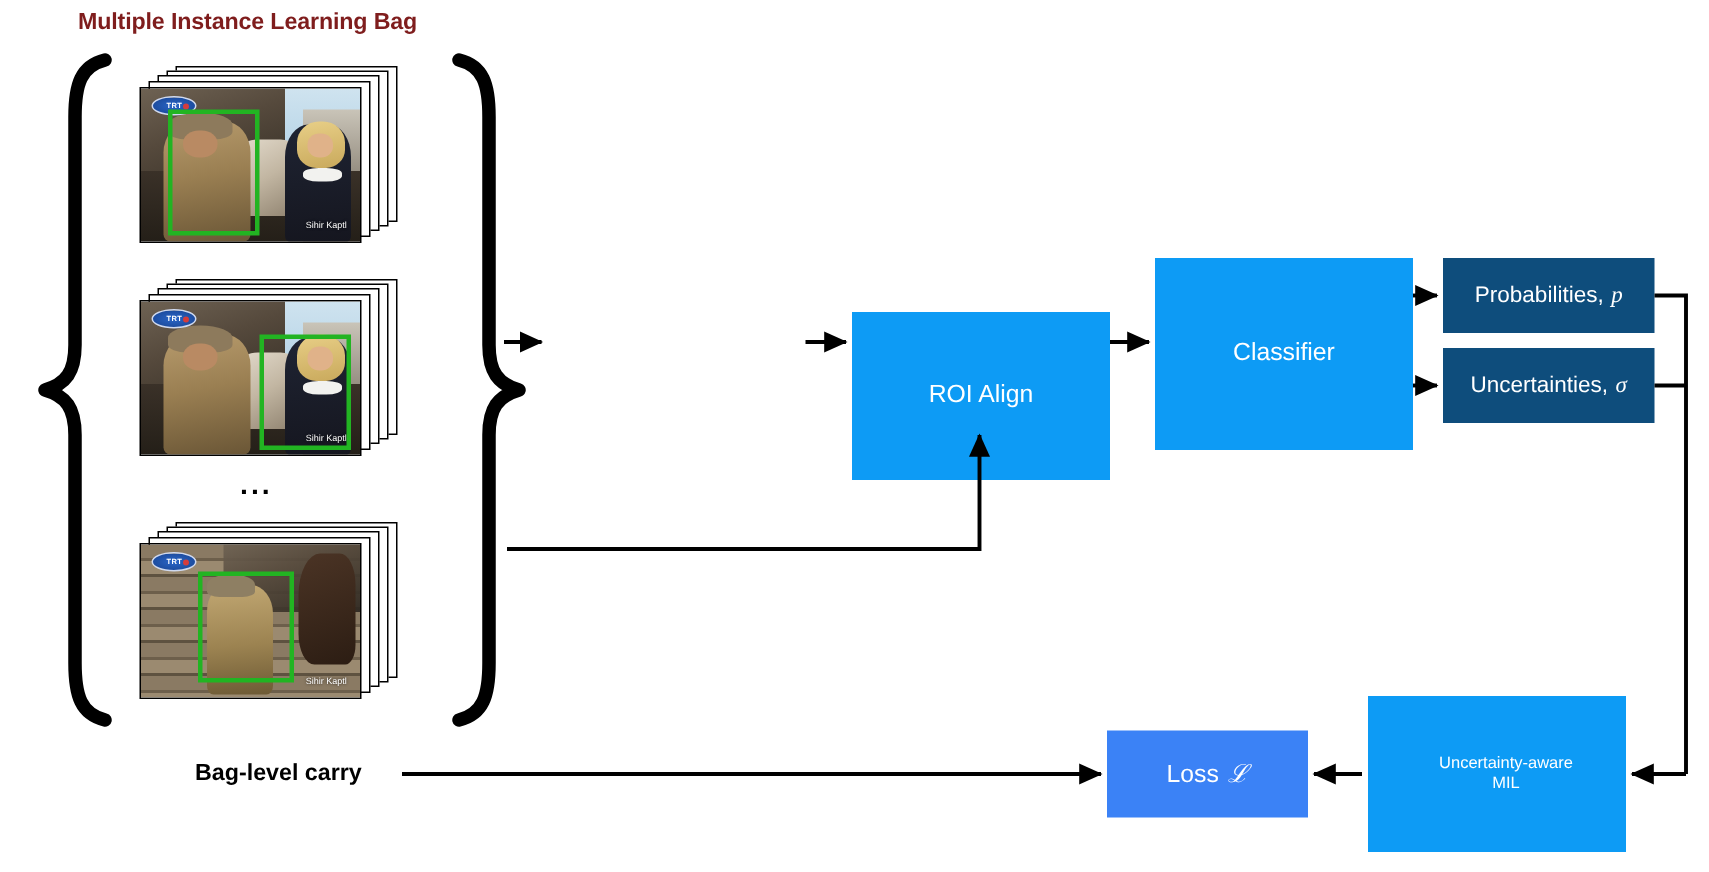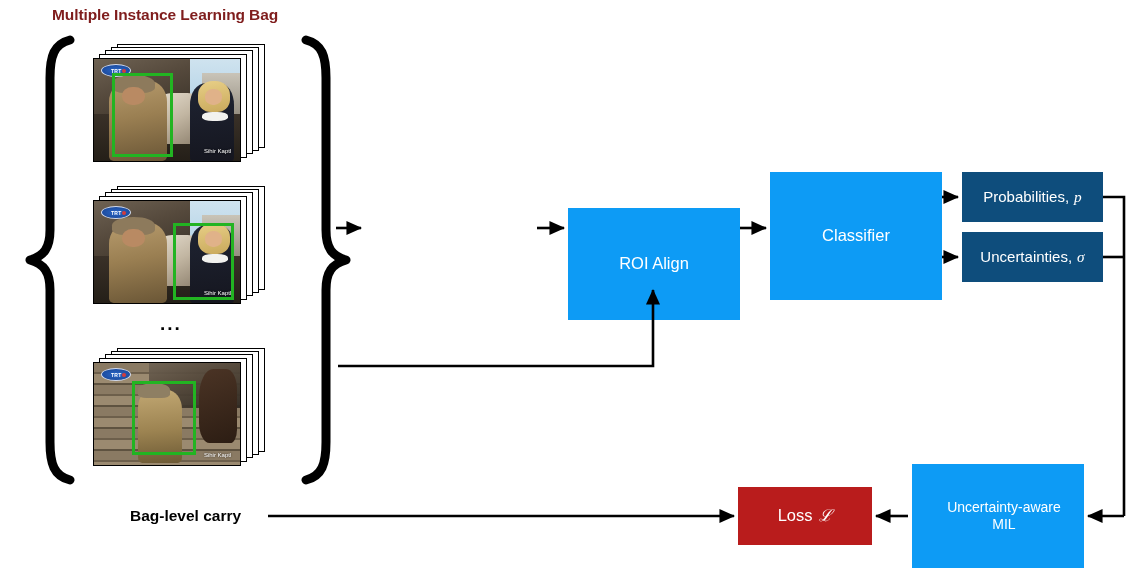--- a/index.html
+++ b/index.html
@@ -166,28 +166,28 @@
     box-sizing: border-box;
     display: flex;
     align-items: center;
     justify-content: center;
     text-align: center;
     color: #ffffff;
     line-height: 1.2;
   }
   .blue  { background: #0d9bf5; }
   .navy  { background: #0e4d7c; }
-  .teal  { background: #b91c1c; justify-content: center; }
+  .teal  { background: #3b82f6; justify-content: center; }
 
   #box-cnn       { left: 365px; top: 172px; width: 172px; height: 112px; font-size: 16.5px; }
   #box-roi       { left: 568px; top: 172px; width: 172px; height: 112px; font-size: 16.5px; margin-top: 36px; }
   #box-classifier{ left: 770px; top: 172px; width: 172px; height: 128px; font-size: 16.5px; }
   #box-prob      { left: 962px; top: 172px; width: 141px; height: 50px;  font-size: 15px; }
   #box-unc       { left: 962px; top: 232px; width: 141px; height: 50px;  font-size: 15px; }
-  #box-mil       { left: 912px; top: 464px; width: 172px; height: 104px; font-size: 14px; padding-left: 12px; }
+  #box-mil       { left: 912px; top: 464px; width: 172px; height: 104px; font-size: 11px; padding-left: 12px; }
   #box-loss      { left: 738px; top: 487px; width: 134px; height: 58px;  font-size: 16.5px; }
 
   .mathit {
     font-family: "Liberation Serif", serif;
     font-style: italic;
     font-size: 1.02em;
   }
   .mathscr {
     font-family: "DejaVu Serif", serif;
     font-style: italic;

